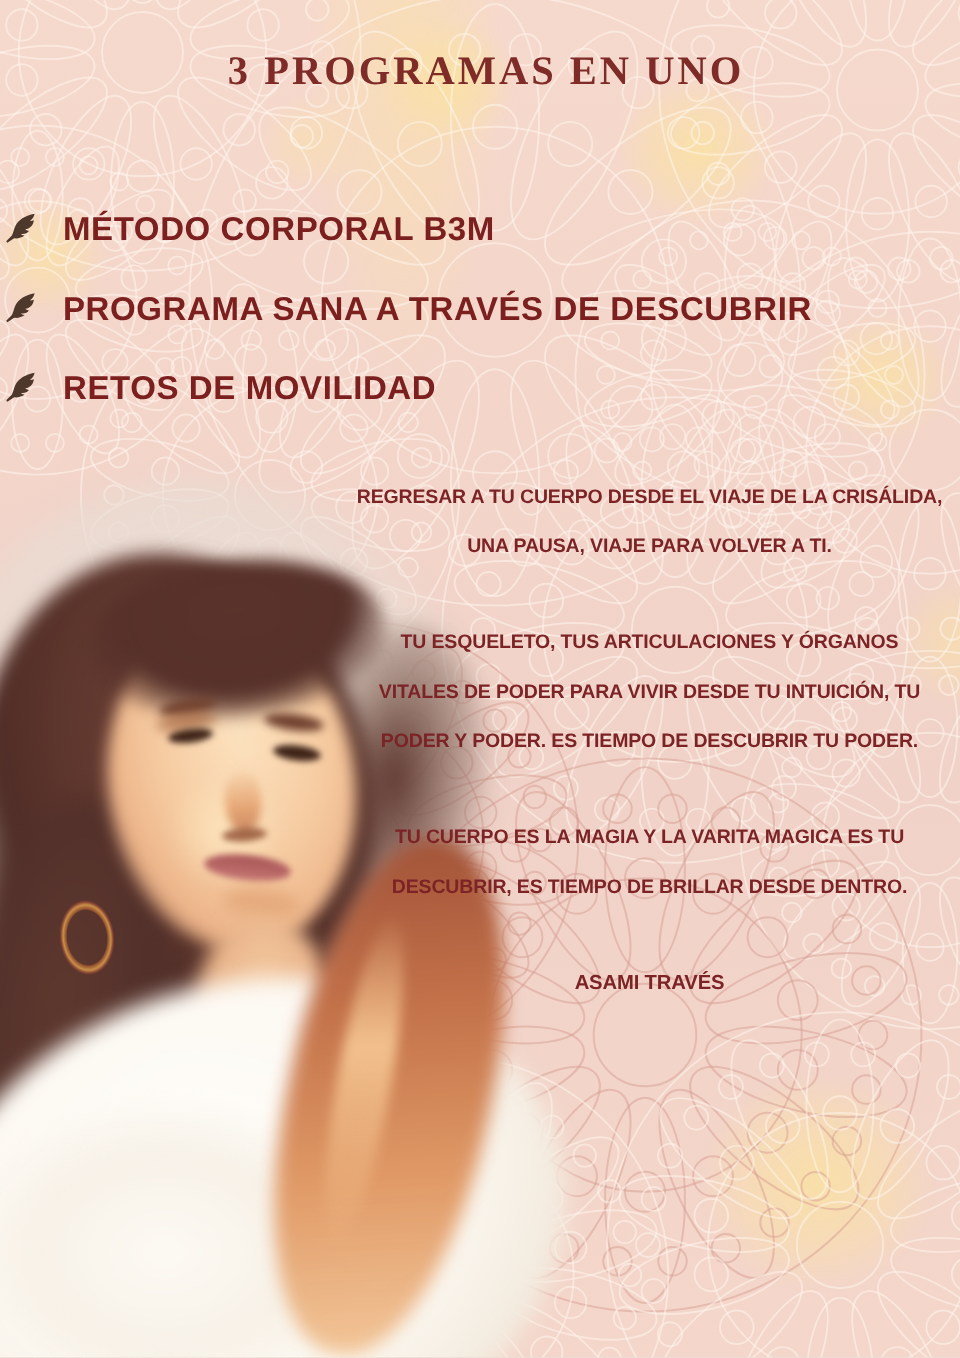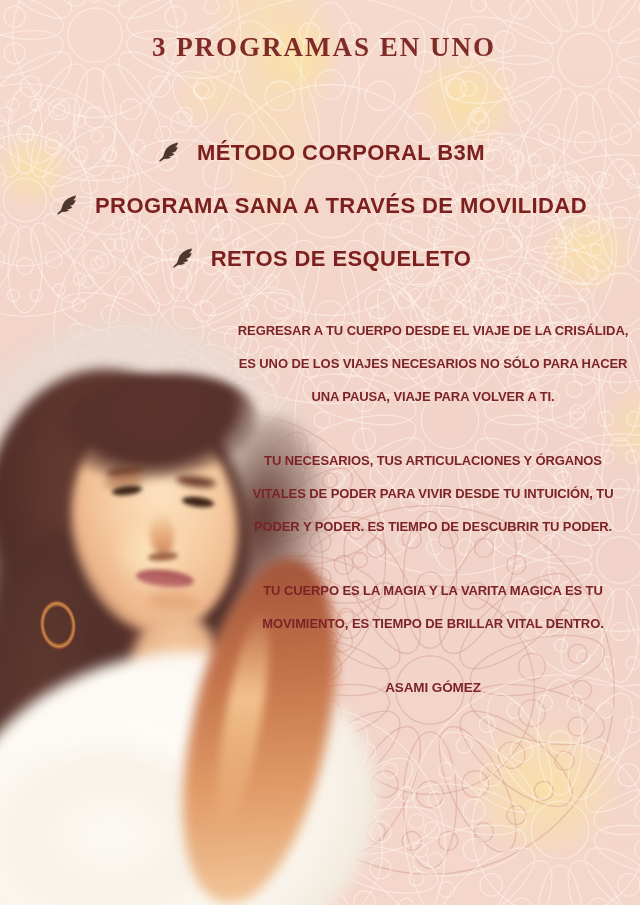--- a/index.html
+++ b/index.html
@@ -68,21 +68,21 @@
     background: radial-gradient(closest-side, rgba(0,0,0,0) 55%, rgba(156,86,48,.9) 58%, rgba(206,148,74,.95) 66%, rgba(140,70,52,.9) 72%, rgba(0,0,0,0) 76%);
     transform:rotate(-6deg); }
   
   .content { position:absolute; inset:0; z-index:6; }
   .title {
     position:absolute; top:28px; left:0; width:100%; text-align:center;
     font-family:"Liberation Serif", serif; font-weight:700; font-size:27px;
     letter-spacing:2px; color:#7f2b28; margin:4px;
   }
   .programs { position:absolute; top:126px; left:0; width:100%; }
-  .program-row { height:53px; display:flex; align-items:center; justify-content:center; gap:15px; }
+  .program-row { height:53px; display:flex; align-items:center; gap:15px; }
   .feather { width:27px; height:27px; flex:0 0 auto; transform:rotate(6deg); }
   .program-label { font-weight:700; font-size:22px; letter-spacing:.4px; color:#7b201f; white-space:nowrap; }
   .bodycol { position:absolute; left:233px; top:314px; width:400px; text-align:center;
     color:#7c2326; font-weight:700; font-size:13px; letter-spacing:-0.1px; }
   .pline { line-height:33px; white-space:nowrap; }
   .para + .para { margin-top:31px; }
   .signature { margin-top:31px; line-height:33px; font-size:13.5px; }
 </style>
 </head>
 <body>
@@ -963,41 +963,40 @@
       <div class="program-row">
         <svg class="feather" viewBox="0 0 32 32">
           <path d="M26 3c-7 2-12 6-14 11-1 3-1 5-2 8l-4 5 1 1 5-4c3 0 6-1 8-3-2 0-3-1-3-1 3 0 5-1 6-3-2 0-3-1-3-1 4-1 6-4 6-8 0 0-1 1-3 1 2-2 3-4 3-6z" fill="#4e372b"></path>
         </svg>
         <span class="program-label">MÉTODO CORPORAL B3M</span>
       </div>
       <div class="program-row">
         <svg class="feather" viewBox="0 0 32 32">
           <path d="M26 3c-7 2-12 6-14 11-1 3-1 5-2 8l-4 5 1 1 5-4c3 0 6-1 8-3-2 0-3-1-3-1 3 0 5-1 6-3-2 0-3-1-3-1 4-1 6-4 6-8 0 0-1 1-3 1 2-2 3-4 3-6z" fill="#4e372b"></path>
         </svg>
-        <span class="program-label">PROGRAMA SANA A TRAVÉS DE MOVILIDAD</span>
+        <span class="program-label">PROGRAMA SANA A TRAVÉS DE DESCUBRIR</span>
       </div>
       <div class="program-row">
         <svg class="feather" viewBox="0 0 32 32">
           <path d="M26 3c-7 2-12 6-14 11-1 3-1 5-2 8l-4 5 1 1 5-4c3 0 6-1 8-3-2 0-3-1-3-1 3 0 5-1 6-3-2 0-3-1-3-1 4-1 6-4 6-8 0 0-1 1-3 1 2-2 3-4 3-6z" fill="#4e372b"></path>
         </svg>
-        <span class="program-label">RETOS DE ESQUELETO</span>
+        <span class="program-label">RETOS DE MOVILIDAD</span>
       </div>
     </div>
 
     <div class="bodycol">
       <div class="para">
         <div class="pline">REGRESAR A TU CUERPO DESDE EL VIAJE DE LA CRISÁLIDA,</div>
-        <div class="pline">ES UNO DE LOS VIAJES NECESARIOS NO SÓLO PARA HACER</div>
         <div class="pline">UNA PAUSA, VIAJE PARA VOLVER A TI.</div>
       </div>
       <div class="para">
-        <div class="pline">TU NECESARIOS, TUS ARTICULACIONES Y ÓRGANOS</div>
+        <div class="pline">TU ESQUELETO, TUS ARTICULACIONES Y ÓRGANOS</div>
         <div class="pline">VITALES DE PODER PARA VIVIR DESDE TU INTUICIÓN, TU</div>
         <div class="pline">PODER Y PODER. ES TIEMPO DE DESCUBRIR TU PODER.</div>
       </div>
       <div class="para">
         <div class="pline">TU CUERPO ES LA MAGIA Y LA VARITA MAGICA ES TU</div>
-        <div class="pline">MOVIMIENTO, ES TIEMPO DE BRILLAR VITAL DENTRO.</div>
+        <div class="pline">DESCUBRIR, ES TIEMPO DE BRILLAR DESDE DENTRO.</div>
       </div>
-      <div class="signature">ASAMI GÓMEZ</div>
+      <div class="signature">ASAMI TRAVÉS</div>
     </div>
   </div>
 </div>
 
 </body></html>

